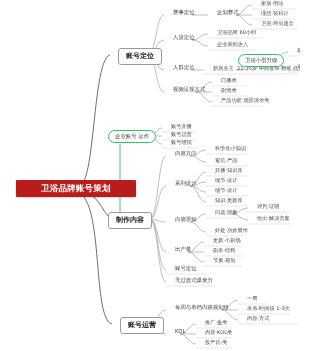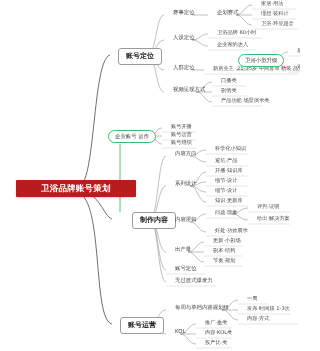--- a/index.html
+++ b/index.html
@@ -185,21 +185,21 @@
   <div class="node leaf l2" style="left:164px;top:87px;">视频呈现方式</div>
   <div class="node leaf" style="left:212px;top:78px;">口播类</div>
   <div class="node leaf" style="left:212px;top:88px;">剧情类</div>
   <div class="node leaf" style="left:212px;top:98px;">产品功能 场景演示类</div>
 
   <div class="node hl" style="left:100px;top:130px;">企业账号 运作</div>
   <div class="node leaf" style="left:162px;top:124px;">账号开播</div>
   <div class="node leaf" style="left:162px;top:132px;">账号运营</div>
   <div class="node leaf" style="left:162px;top:140px;">账号组织</div>
 
-  <div class="node l1" style="left:124px;top:212px;">制作内容</div>
+  <div class="node l1" style="left:100px;top:212px;">制作内容</div>
 
   <div class="node leaf l2" style="left:166px;top:151px;">内容方向</div>
   <div class="node leaf" style="left:206px;top:146px;">科学化小知识</div>
   <div class="node leaf" style="left:206px;top:158px;">避坑·产品</div>
 
   <div class="node leaf l2" style="left:166px;top:181px;">系列设计</div>
   <div class="node leaf" style="left:206px;top:168px;">开播·知识库</div>
   <div class="node leaf" style="left:206px;top:178px;">细节·设计</div>
   <div class="node leaf" style="left:206px;top:188px;">细节·设计</div>
   <div class="node leaf" style="left:206px;top:198px;">知识·更新库</div>

